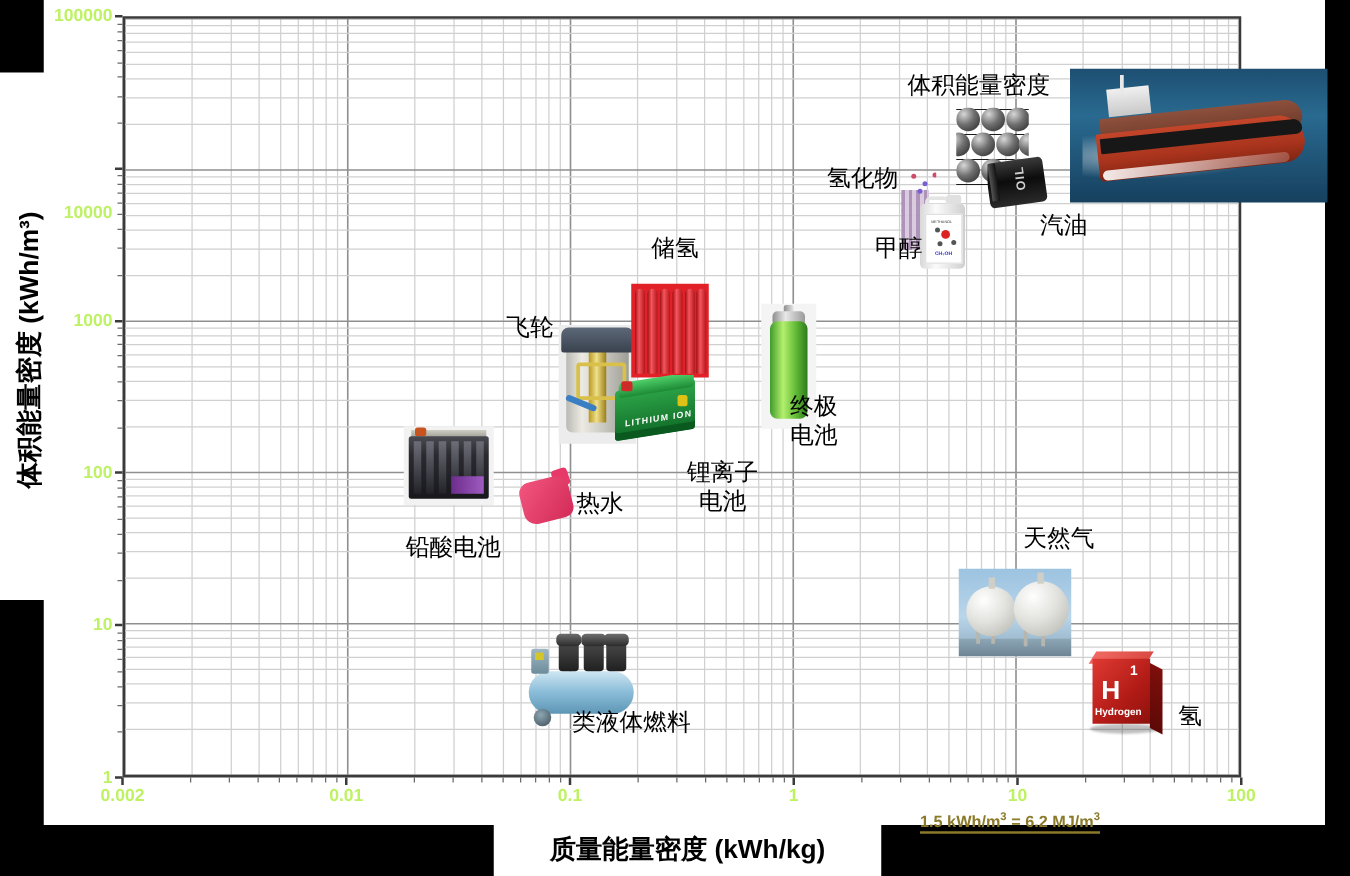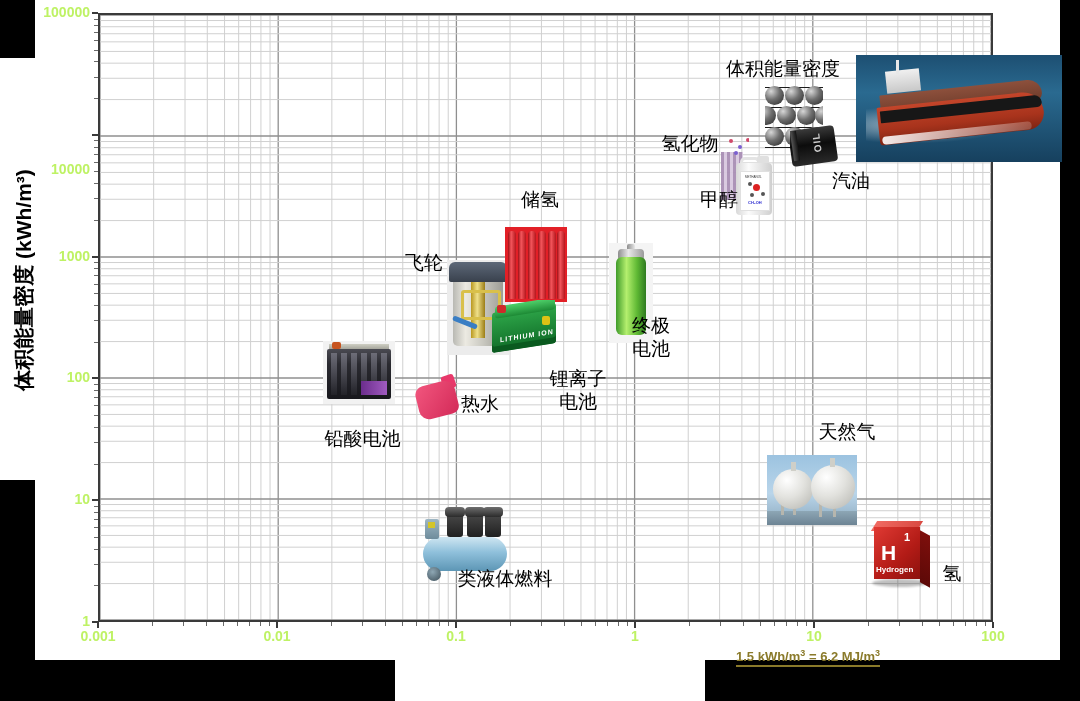--- a/index.html
+++ b/index.html
@@ -233,20 +233,21 @@
 </head>
 <body>
 
 <div id="root">
 
   <div class="white-panel" id="panel-main"></div>
   <div class="white-panel" id="panel-ylabel"></div>
   <div class="white-panel" id="panel-xlabel"></div>
 
   <div class="axis-title" id="ytitle">体积能量密度 (kWh/m³)</div>
+  <div class="axis-title" id="xtitle">质量能量密度 (kWh/kg)</div>
 
   <div id="plot">
     <svg id="gridlayer" viewBox="0 0 895 609" preserveAspectRatio="none">
         <line x1="53.884369223852644" y1="0" x2="53.884369223852644" y2="609" stroke="#d0d0d0" stroke-width="1"></line>
         <line x1="85.4047045948196" y1="0" x2="85.4047045948196" y2="609" stroke="#d0d0d0" stroke-width="1"></line>
         <line x1="107.76873844770529" y1="0" x2="107.76873844770529" y2="609" stroke="#d0d0d0" stroke-width="1"></line>
         <line x1="125.11563077614736" y1="0" x2="125.11563077614736" y2="609" stroke="#d0d0d0" stroke-width="1"></line>
         <line x1="139.28907381867225" y1="0" x2="139.28907381867225" y2="609" stroke="#d0d0d0" stroke-width="1"></line>
         <line x1="151.27254916255197" y1="0" x2="151.27254916255197" y2="609" stroke="#d0d0d0" stroke-width="1"></line>
         <line x1="161.65310767155793" y1="0" x2="161.65310767155793" y2="609" stroke="#d0d0d0" stroke-width="1"></line>
@@ -344,21 +345,21 @@
       <div class="tick ytick" style="left: 0px; width: 90px; top: 491.2px;">10</div>
       <div class="tickmark" style="left: 92px; top: 499.2px; width: 6px; height: 2px;"></div>
       <div class="tick ytick" style="left: 0px; width: 90px; top: 369.4px;">100</div>
       <div class="tickmark" style="left: 92px; top: 377.4px; width: 6px; height: 2px;"></div>
       <div class="tick ytick" style="left: 0px; width: 90px; top: 247.6px;">1000</div>
       <div class="tickmark" style="left: 92px; top: 255.6px; width: 6px; height: 2px;"></div>
       <div class="tick ytick" style="left: 0px; width: 90px; top: 125px; margin-top: 36px;">10000</div>
       <div class="tickmark" style="left: 92px; top: 133.8px; width: 6px; height: 2px;"></div>
       <div class="tick ytick" style="left: 0px; width: 90px; top: 4px;">100000</div>
       <div class="tickmark" style="left: 92px; top: 12px; width: 6px; height: 2px;"></div>
-      <div class="tick xtick" style="left: 48px; width: 100px; top: 628px;">0.001</div>
+      <div class="tick xtick" style="left: 48px; width: 100px; top: 628px;">0.002</div>
       <div class="tickmark" style="left: 97px; top: 622px; width: 2px; height: 6px;"></div>
       <div class="tick xtick" style="left: 227px; width: 100px; top: 628px;">0.01</div>
       <div class="tickmark" style="left: 276px; top: 622px; width: 2px; height: 6px;"></div>
       <div class="tick xtick" style="left: 406px; width: 100px; top: 628px;">0.1</div>
       <div class="tickmark" style="left: 455px; top: 622px; width: 2px; height: 6px;"></div>
       <div class="tick xtick" style="left: 585px; width: 100px; top: 628px;">1</div>
       <div class="tickmark" style="left: 634px; top: 622px; width: 2px; height: 6px;"></div>
       <div class="tick xtick" style="left: 764px; width: 100px; top: 628px;">10</div>
       <div class="tickmark" style="left: 813px; top: 622px; width: 2px; height: 6px;"></div>
       <div class="tick xtick" style="left: 943px; width: 100px; top: 628px;">100</div>

